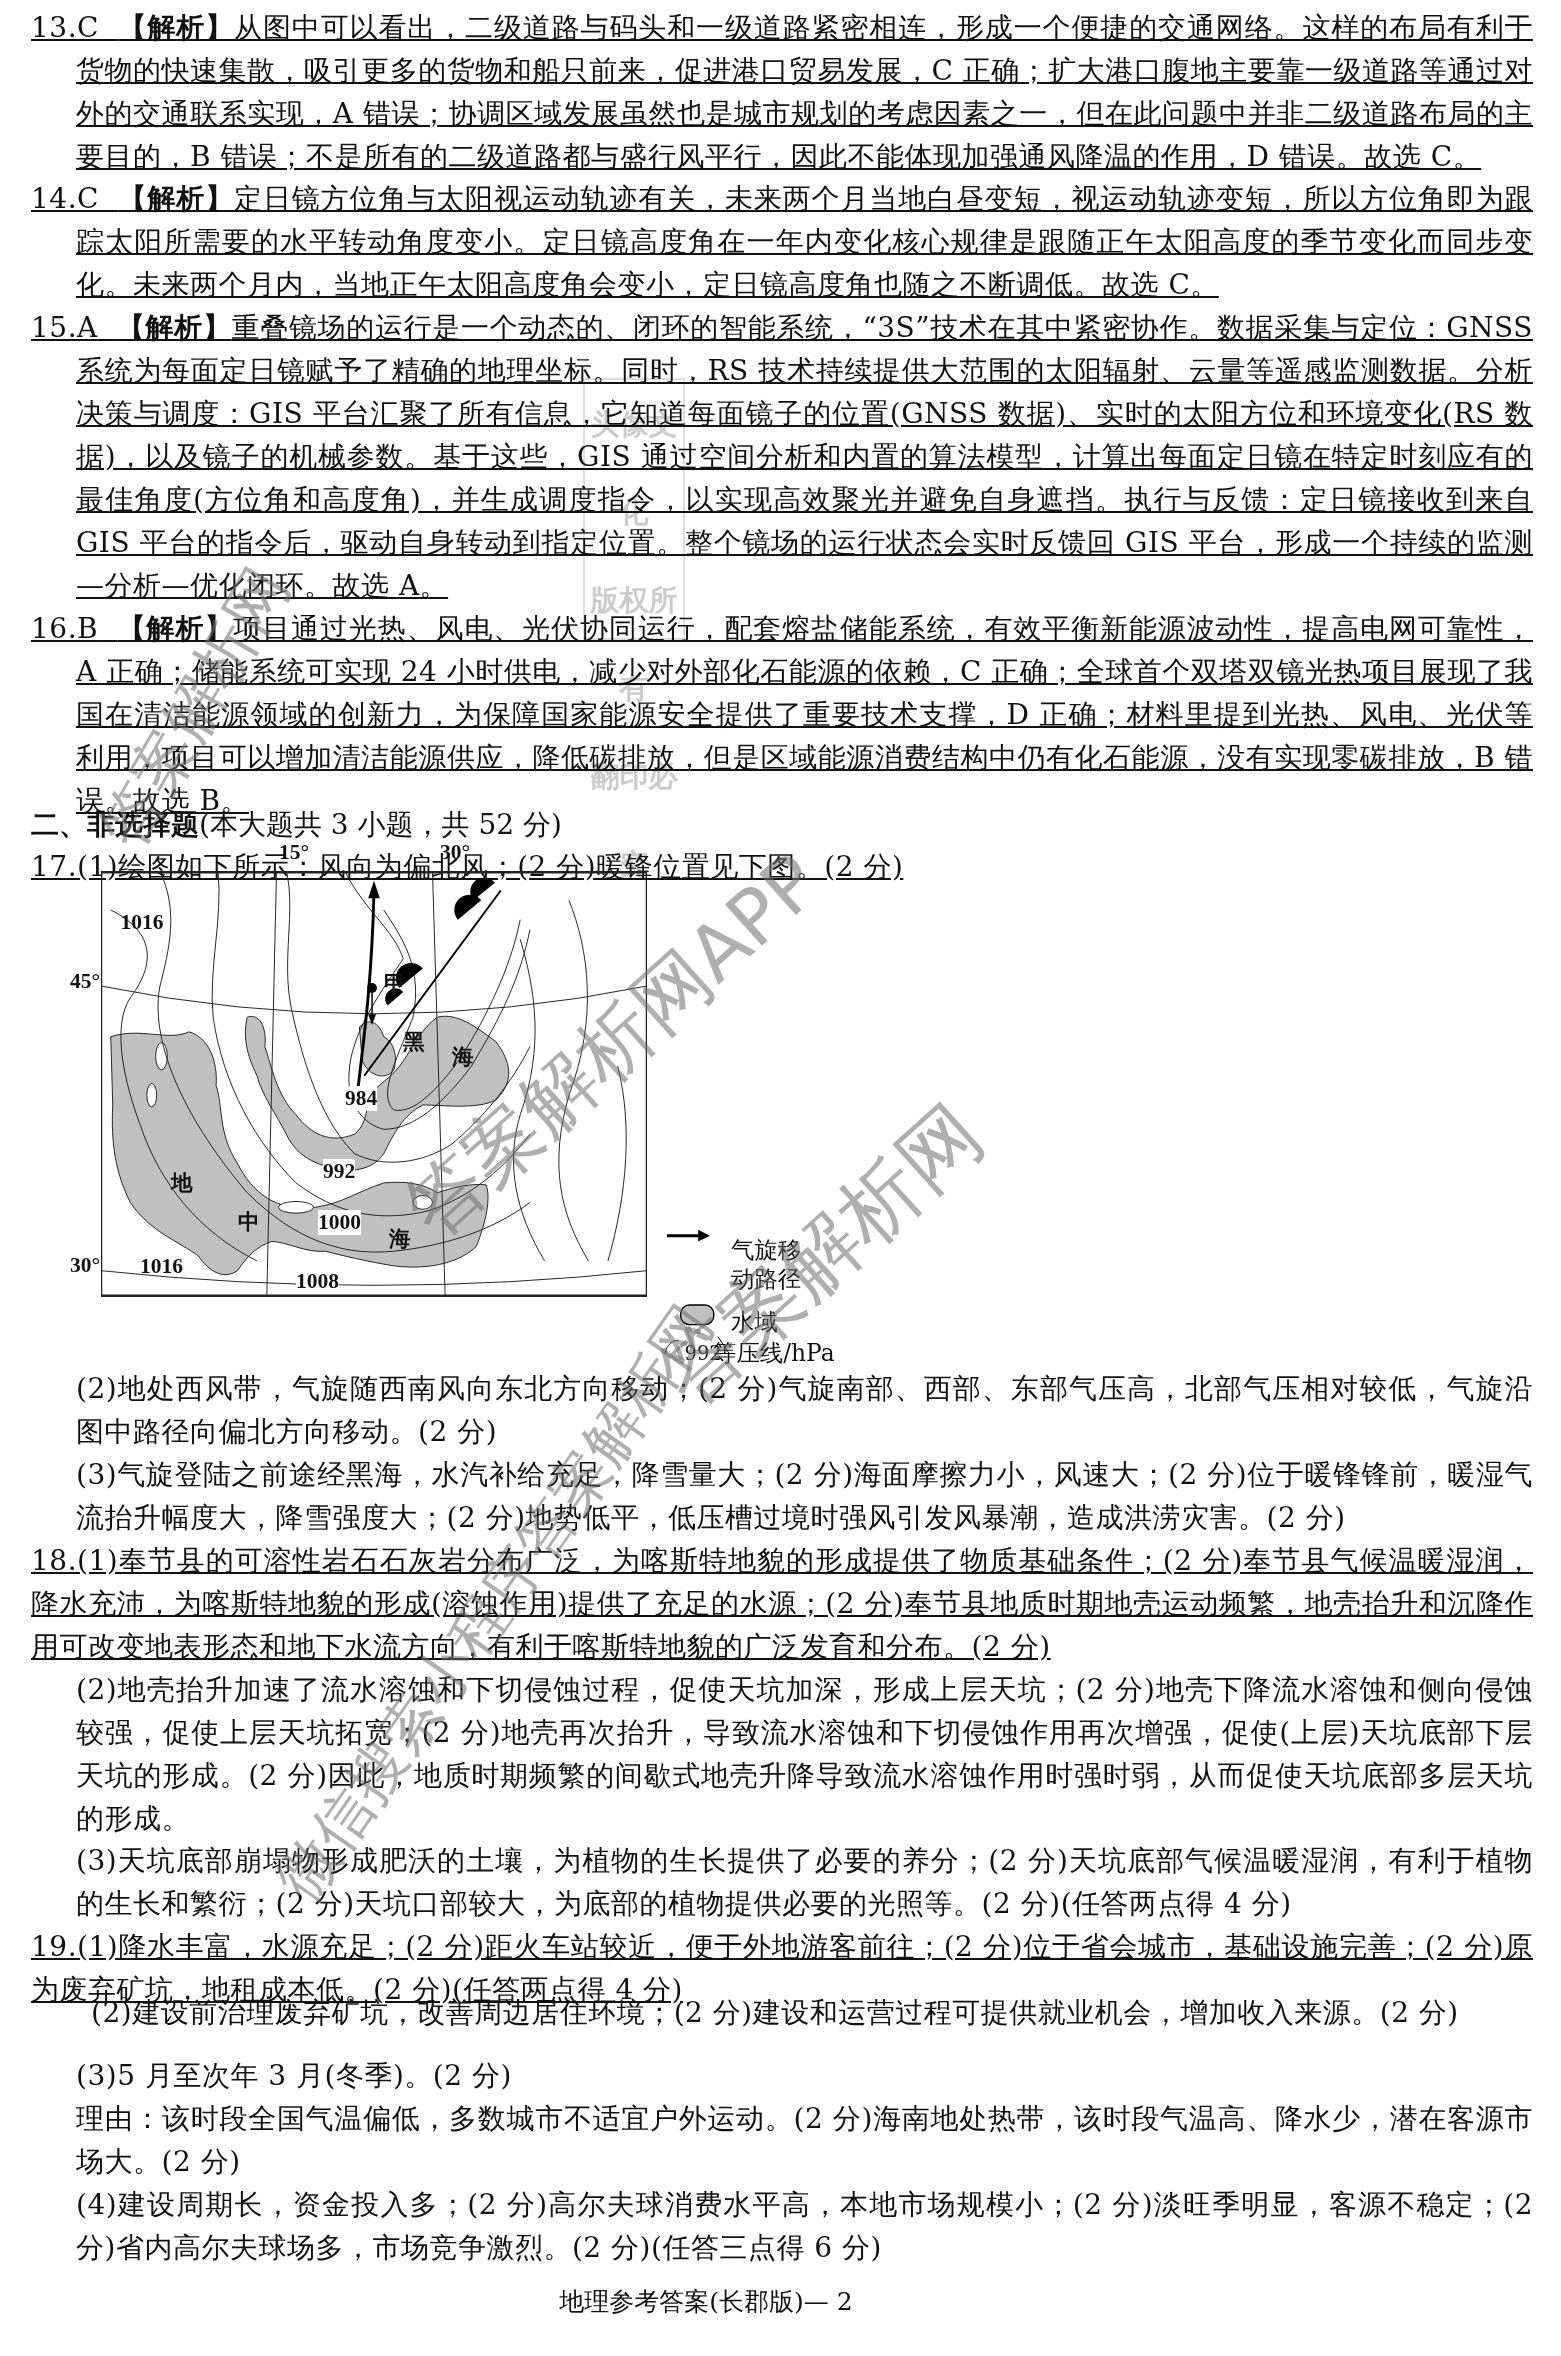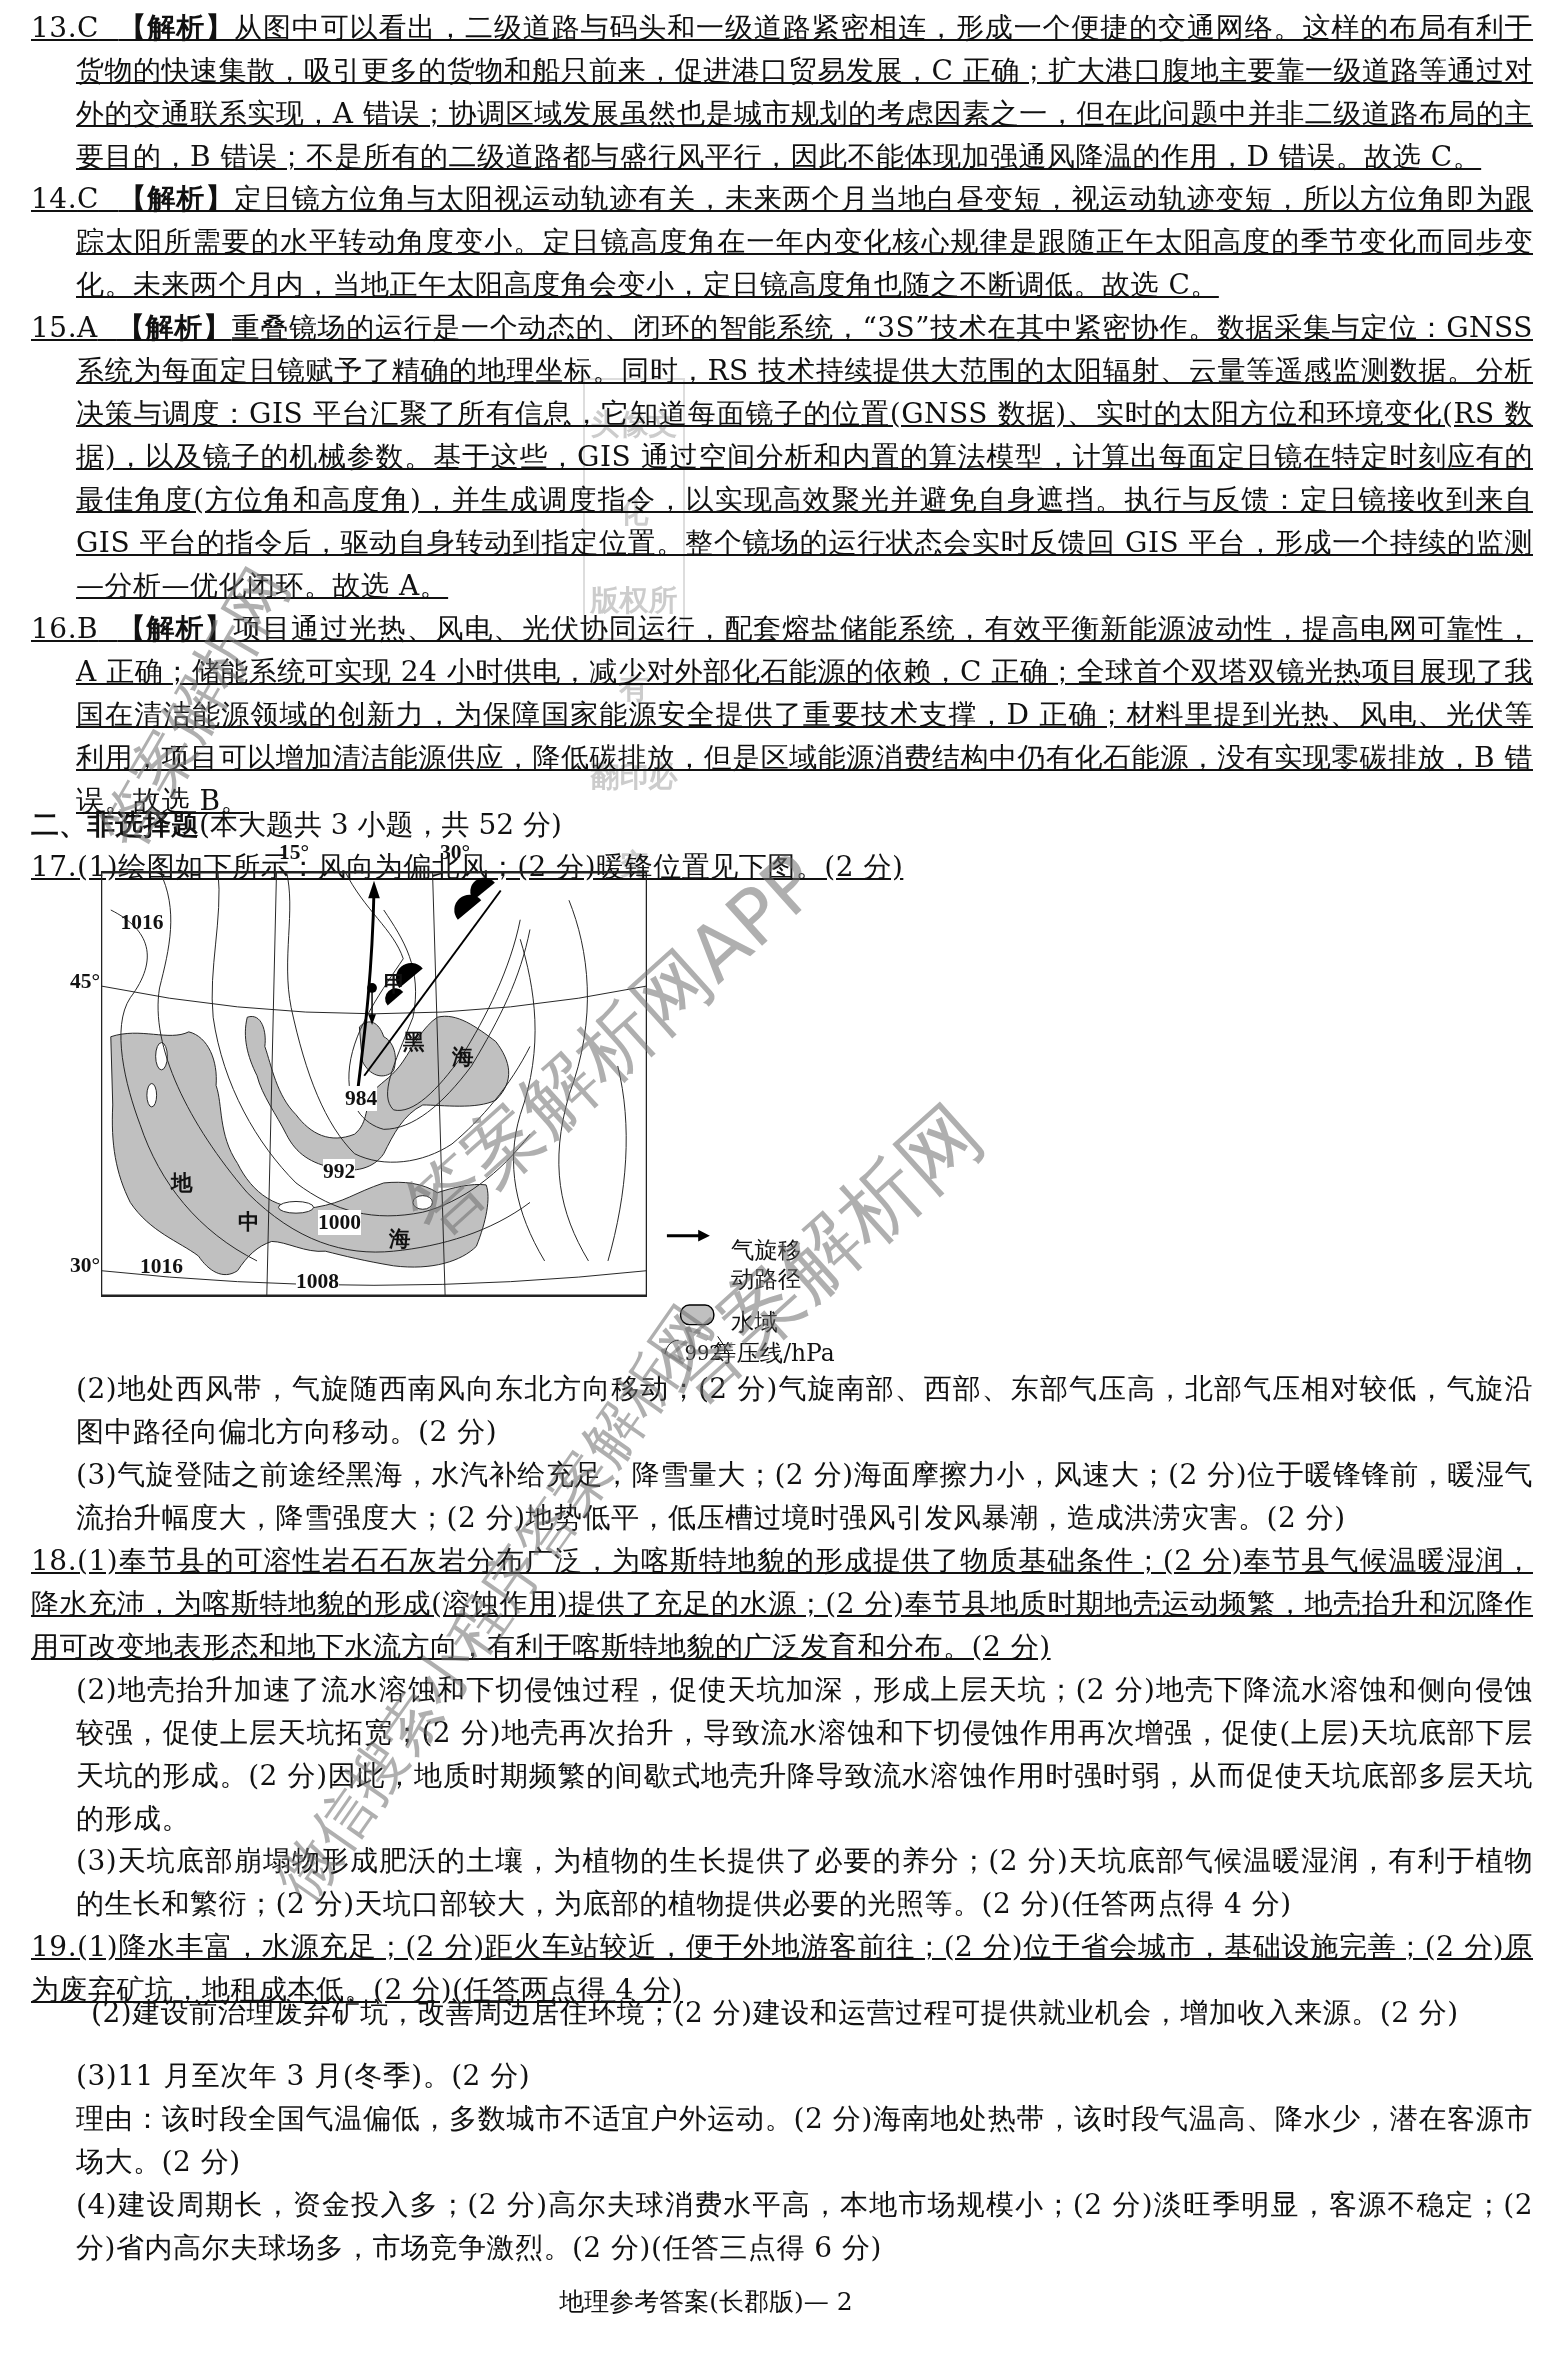--- a/index.html
+++ b/index.html
@@ -145,21 +145,21 @@
   <div class="para" style="top:1539px;">
     <span>18.</span><span>(1)奉节县的可溶性岩石石灰岩分布广泛，为喀斯特地貌的形成提供了物质基础条件；(2 分)奉节县气候温暖湿润，降水充沛，为喀斯特地貌的形成(溶蚀作用)提供了充足的水源；(2 分)奉节县地质时期地壳运动频繁，地壳抬升和沉降作用可改变地表形态和地下水流方向，有利于喀斯特地貌的广泛发育和分布。(2 分)</span>
   </div>
   <div class="sub" style="top:1668px;">(2)地壳抬升加速了流水溶蚀和下切侵蚀过程，促使天坑加深，形成上层天坑；(2 分)地壳下降流水溶蚀和侧向侵蚀较强，促使上层天坑拓宽；(2 分)地壳再次抬升，导致流水溶蚀和下切侵蚀作用再次增强，促使(上层)天坑底部下层天坑的形成。(2 分)因此，地质时期频繁的间歇式地壳升降导致流水溶蚀作用时强时弱，从而促使天坑底部多层天坑的形成。</div>
   <div class="sub" style="top:1839px;">(3)天坑底部崩塌物形成肥沃的土壤，为植物的生长提供了必要的养分；(2 分)天坑底部气候温暖湿润，有利于植物的生长和繁衍；(2 分)天坑口部较大，为底部的植物提供必要的光照等。(2 分)(任答两点得 4 分)</div>
 
   <div class="para" style="top:1925px;">
     <span>19.</span><span>(1)降水丰富，水源充足；(2 分)距火车站较近，便于外地游客前往；(2 分)位于省会城市，基础设施完善；(2 分)原为废弃矿坑，地租成本低。(2 分)(任答两点得 4 分)</span>
   </div>
   <div class="sub" style="top:1991px;margin-left:15px;">(2)建设前治理废弃矿坑，改善周边居住环境；(2 分)建设和运营过程可提供就业机会，增加收入来源。(2 分)</div>
-  <div class="sub" style="top:2054px;">(3)11 月至次年 3 月(冬季)。(2 分)</div>
+  <div class="sub" style="top:2054px;">(3)5 月至次年 3 月(冬季)。(2 分)</div>
   <div class="sub" style="top:2097px;">理由：该时段全国气温偏低，多数城市不适宜户外运动。(2 分)海南地处热带，该时段气温高、降水少，潜在客源市场大。(2 分)</div>
   <div class="sub" style="top:2183px;">(4)建设周期长，资金投入多；(2 分)高尔夫球消费水平高，本地市场规模小；(2 分)淡旺季明显，客源不稳定；(2 分)省内高尔夫球场多，市场竞争激烈。(2 分)(任答三点得 6 分)</div>
 
   <div class="footer">地理参考答案(长郡版)— 2</div>
 
   <div class="wm" style="left:117px;top:800px;font-size:62px;transform:rotate(-60deg);">答案解析网</div>
   <div class="wm" style="left:293px;top:1853px;font-size:59px;transform:rotate(-55deg);">微信搜索小程序答案解析网</div>
   <div class="wm" style="left:419px;top:1170px;font-size:76px;transform:rotate(-42deg);">答案解析网APP</div>
   <div class="wm" style="left:673px;top:1336px;font-size:80px;transform:rotate(-42deg);">答案解析网</div>
 </div>

